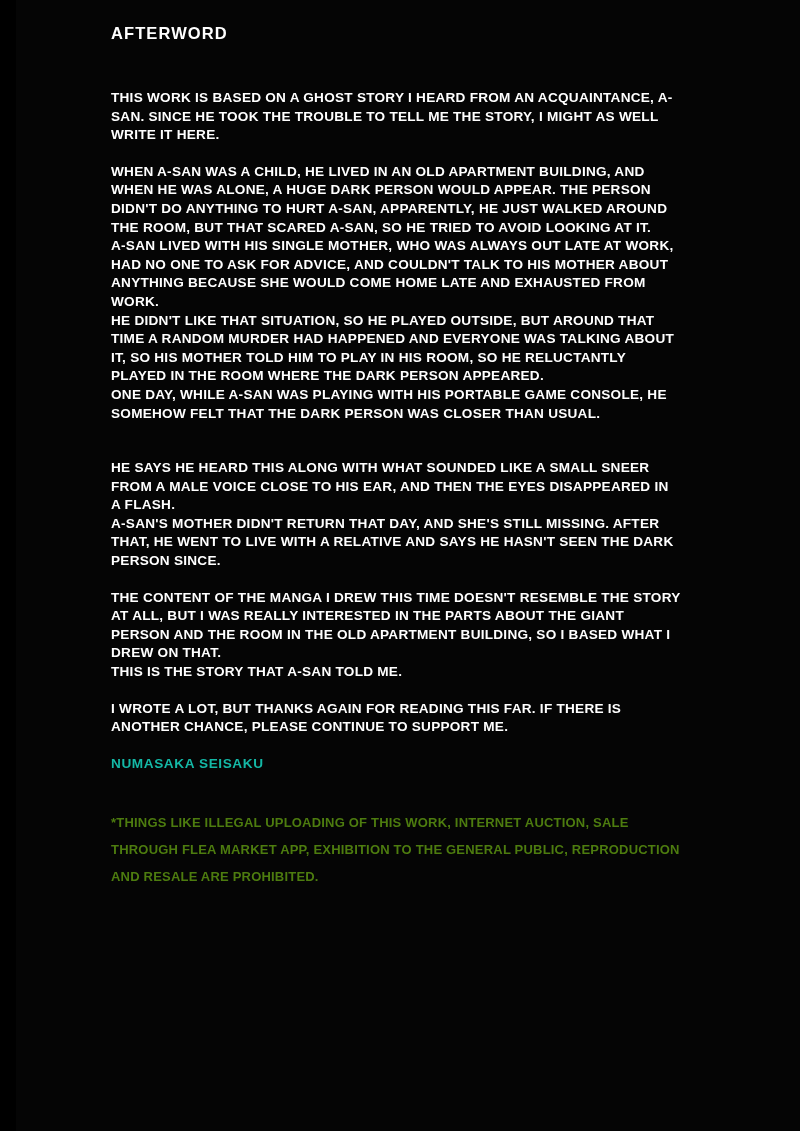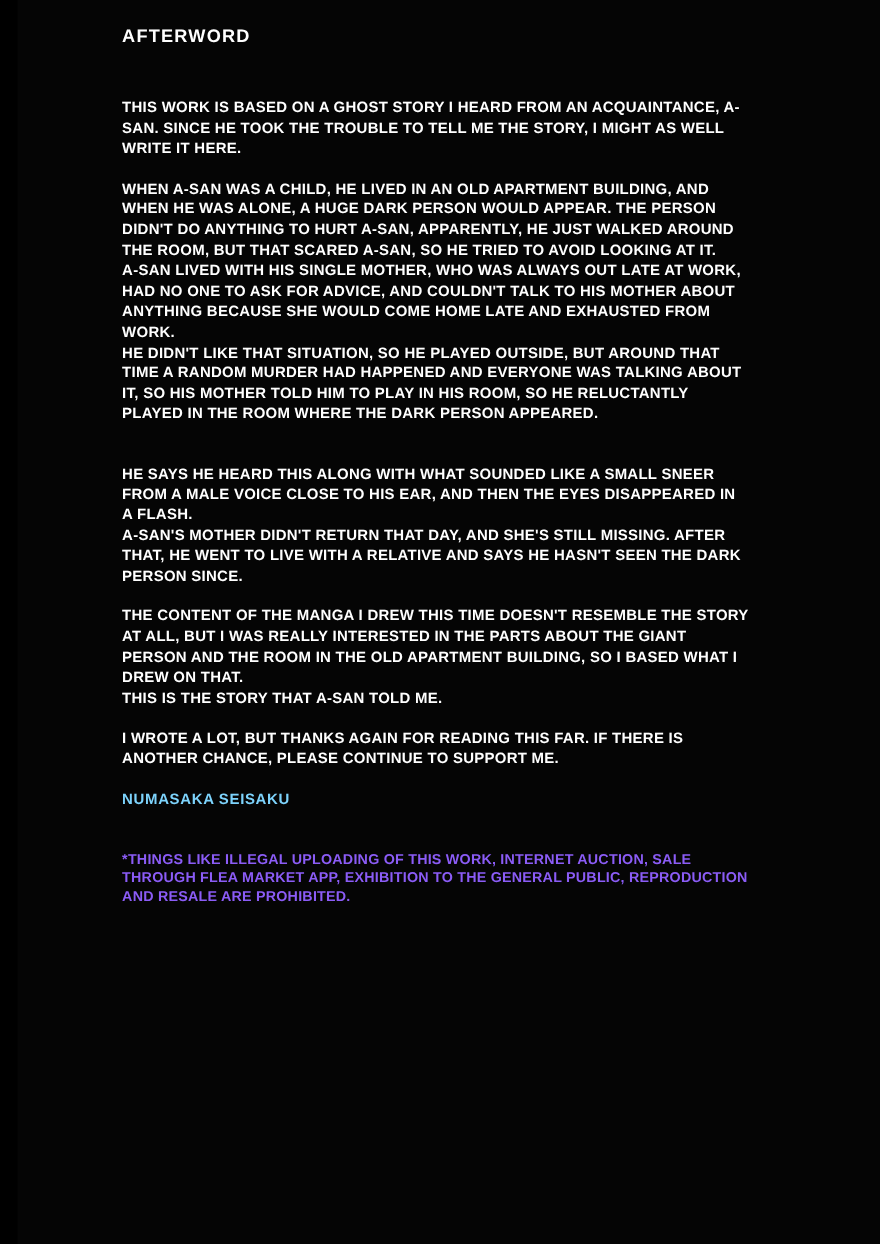--- a/index.html
+++ b/index.html
@@ -42,32 +42,32 @@
     font-size: 13.6px;
     line-height: 18.6px;
     letter-spacing: 0.25px;
     font-weight: bold;
     margin: 0;
     text-transform: uppercase;
     font-family: "Liberation Sans", sans-serif;
   }
   .gap-lg { height: 18px; }
   .signature {
-    color: #7dd3fc;
+    color: #14b8a6;
     font-size: 13.6px;
     line-height: 18.6px;
     letter-spacing: 0.6px;
     font-weight: bold;
     text-transform: uppercase;
     margin: 0;
   }
   .notice {
-    color: #8b5cf6;
+    color: #4d7c0f;
     font-size: 13px;
-    line-height: 17px;
+    line-height: 27px;
     letter-spacing: 0.2px;
     font-weight: bold;
     text-transform: uppercase;
     margin: 0;
   }
 </style>
 </head>
 <body>
 
 <div class="page">
@@ -76,20 +76,21 @@
     <h1 class="afterword-title">AFTERWORD</h1>
 
     <div class="gap-lg"></div>
 
     <p class="para">This work is based on a ghost story I heard from an acquaintance, A-san. Since he took the trouble to tell me the story, I might as well write it here.</p>
     <div class="gap-lg"></div>
 
     <p class="para">When A-san was a child, he lived in an old apartment building, and when he was alone, a huge dark person would appear. The person didn't do anything to hurt A-san, apparently, he just walked around the room, but that scared A-san, so he tried to avoid looking at it.</p>
     <p class="para">A-san lived with his single mother, who was always out late at work, had no one to ask for advice, and couldn't talk to his mother about anything because she would come home late and exhausted from work.</p>
     <p class="para">He didn't like that situation, so he played outside, but around that time a random murder had happened and everyone was talking about it, so his mother told him to play in his room, so he reluctantly played in the room where the dark person appeared.</p>
+    <p class="para">One day, while A-san was playing with his portable game console, he somehow felt that the dark person was closer than usual.</p>
     <div class="gap-lg"></div>
 
     <div class="gap-lg"></div>
 
     <p class="para">He says he heard this along with what sounded like a small sneer from a male voice close to his ear, and then the eyes disappeared in a flash.</p>
     <p class="para">A-san's mother didn't return that day, and she's still missing. After that, he went to live with a relative and says he hasn't seen the dark person since.</p>
     <div class="gap-lg"></div>
 
     <p class="para">The content of the manga I drew this time doesn't resemble the story at all, but I was really interested in the parts about the giant person and the room in the old apartment building, so I based what I drew on that.</p>
     <p class="para">This is the story that A-san told me.</p>

